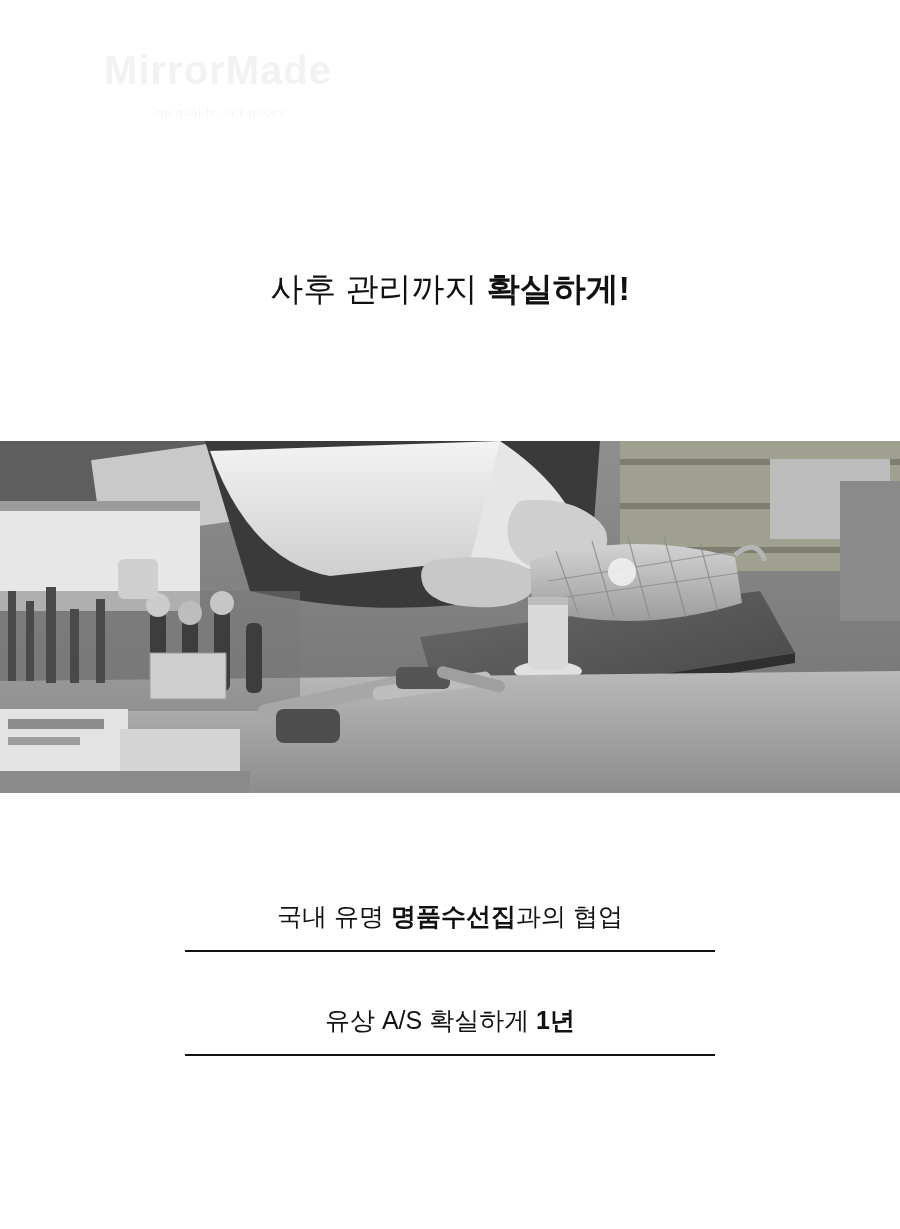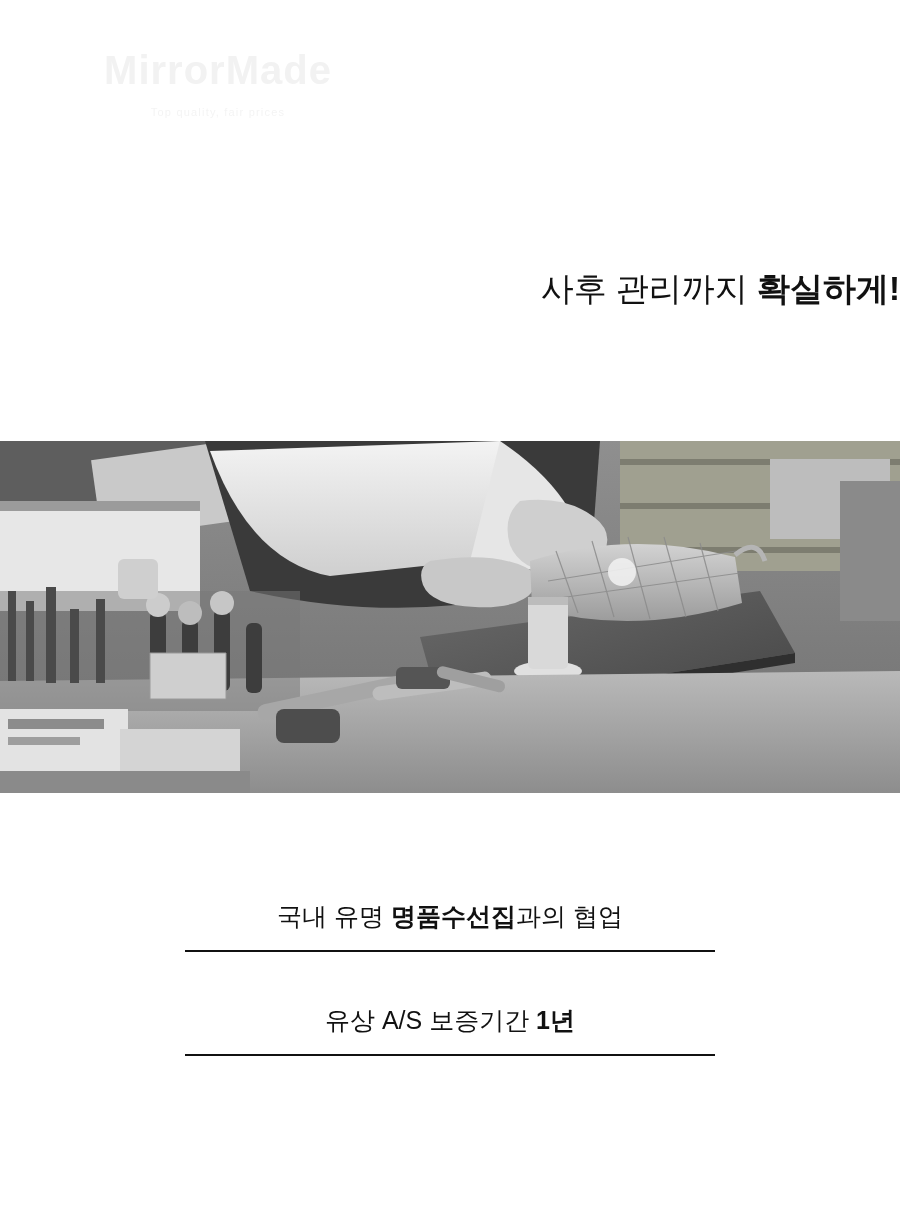--- a/index.html
+++ b/index.html
@@ -44,21 +44,21 @@
     color: #f4f4f4;
     white-space: nowrap;
   }
 
   
   .headline {
     position: absolute;
     top: 268px;
     left: 0;
     width: 900px;
-    text-align: right;
+    text-align: center;
     font-size: 33px;
     line-height: 1.3;
     color: #111111;
     font-weight: 500;
   }
   .headline .strong {
     font-weight: 800;
   }
 
   
@@ -231,19 +231,19 @@
     <div class="feature f1">
       <div class="feature-text">
         <span>국내 유명 </span><span class="strong">명품수선집</span><span>과의 협업</span>
       </div>
       <div class="feature-rule"></div>
     </div>
 
 
     <div class="feature f3">
       <div class="feature-text">
-        <span>유상 A/S 보증기간 </span><span class="strong">1년</span><span></span>
+        <span>유상 A/S 확실하게 </span><span class="strong">1년</span><span></span>
       </div>
       <div class="feature-rule"></div>
     </div>
 
   </div>
 </div>
 
 </body></html>

